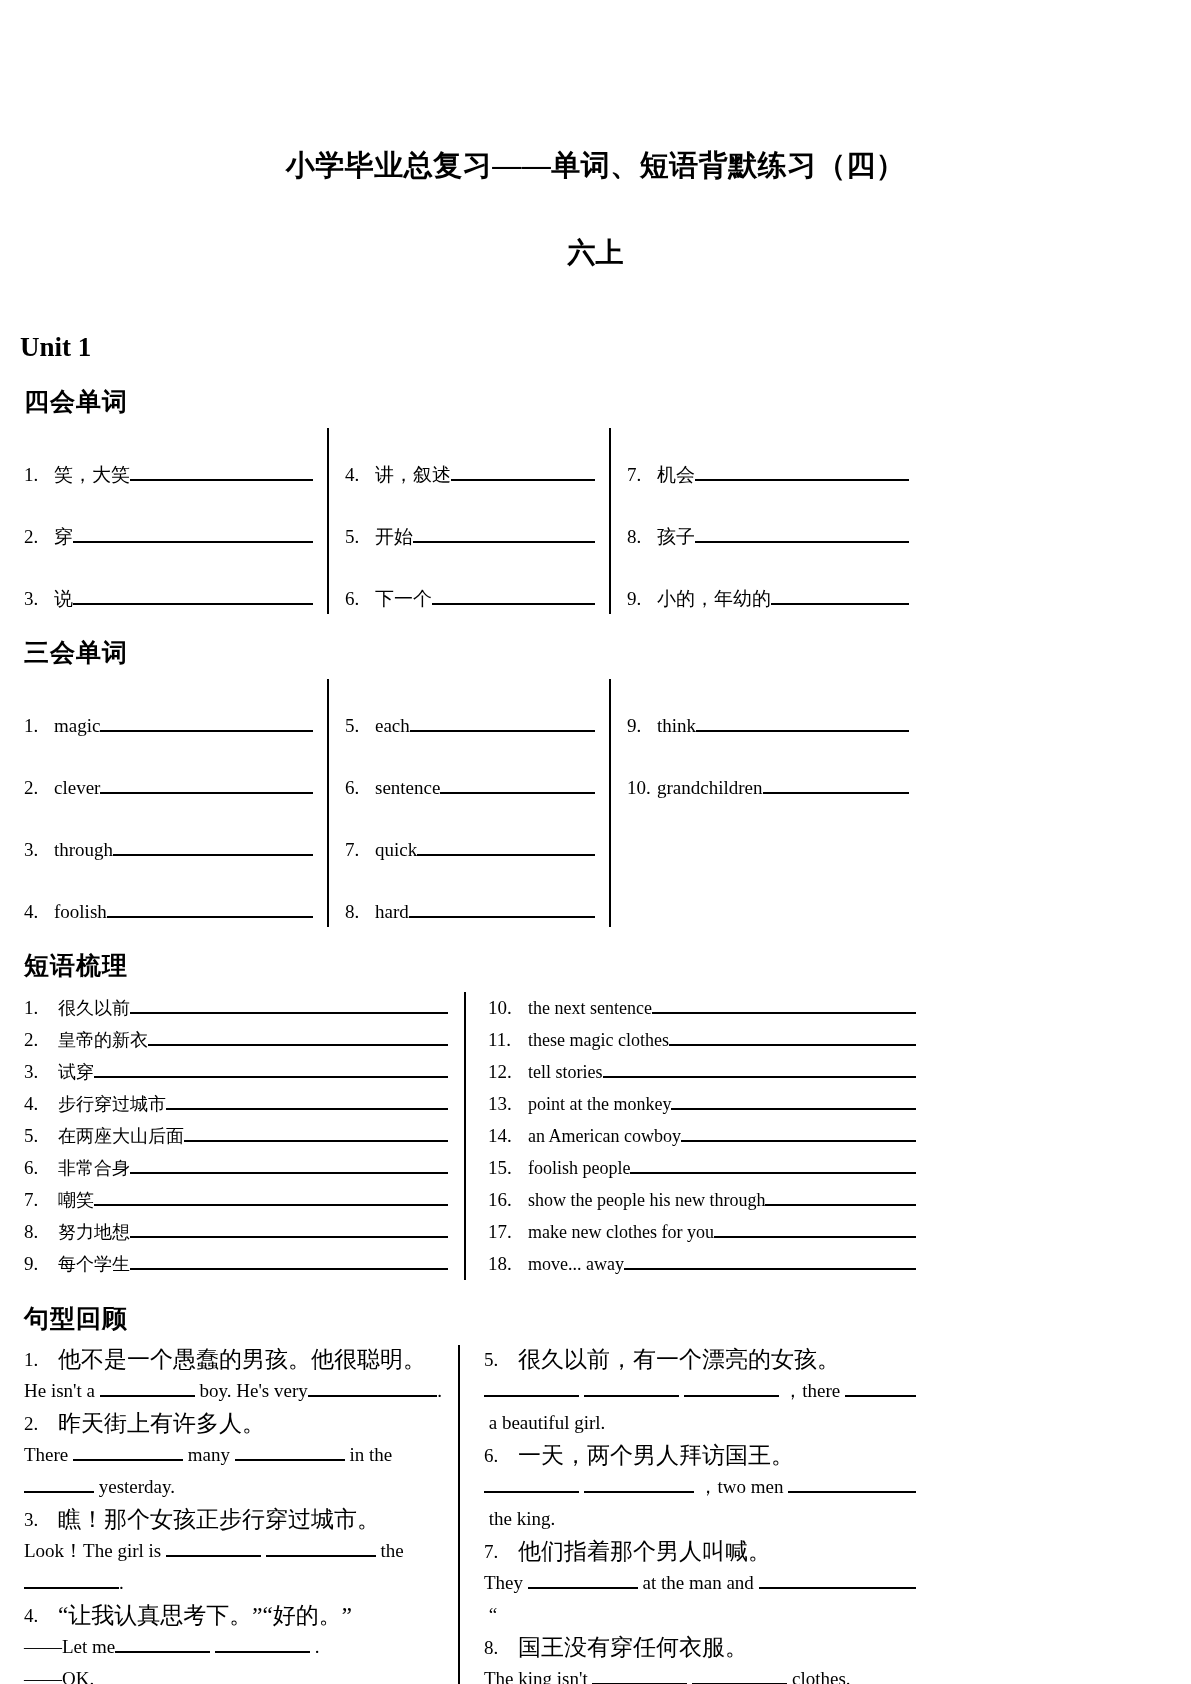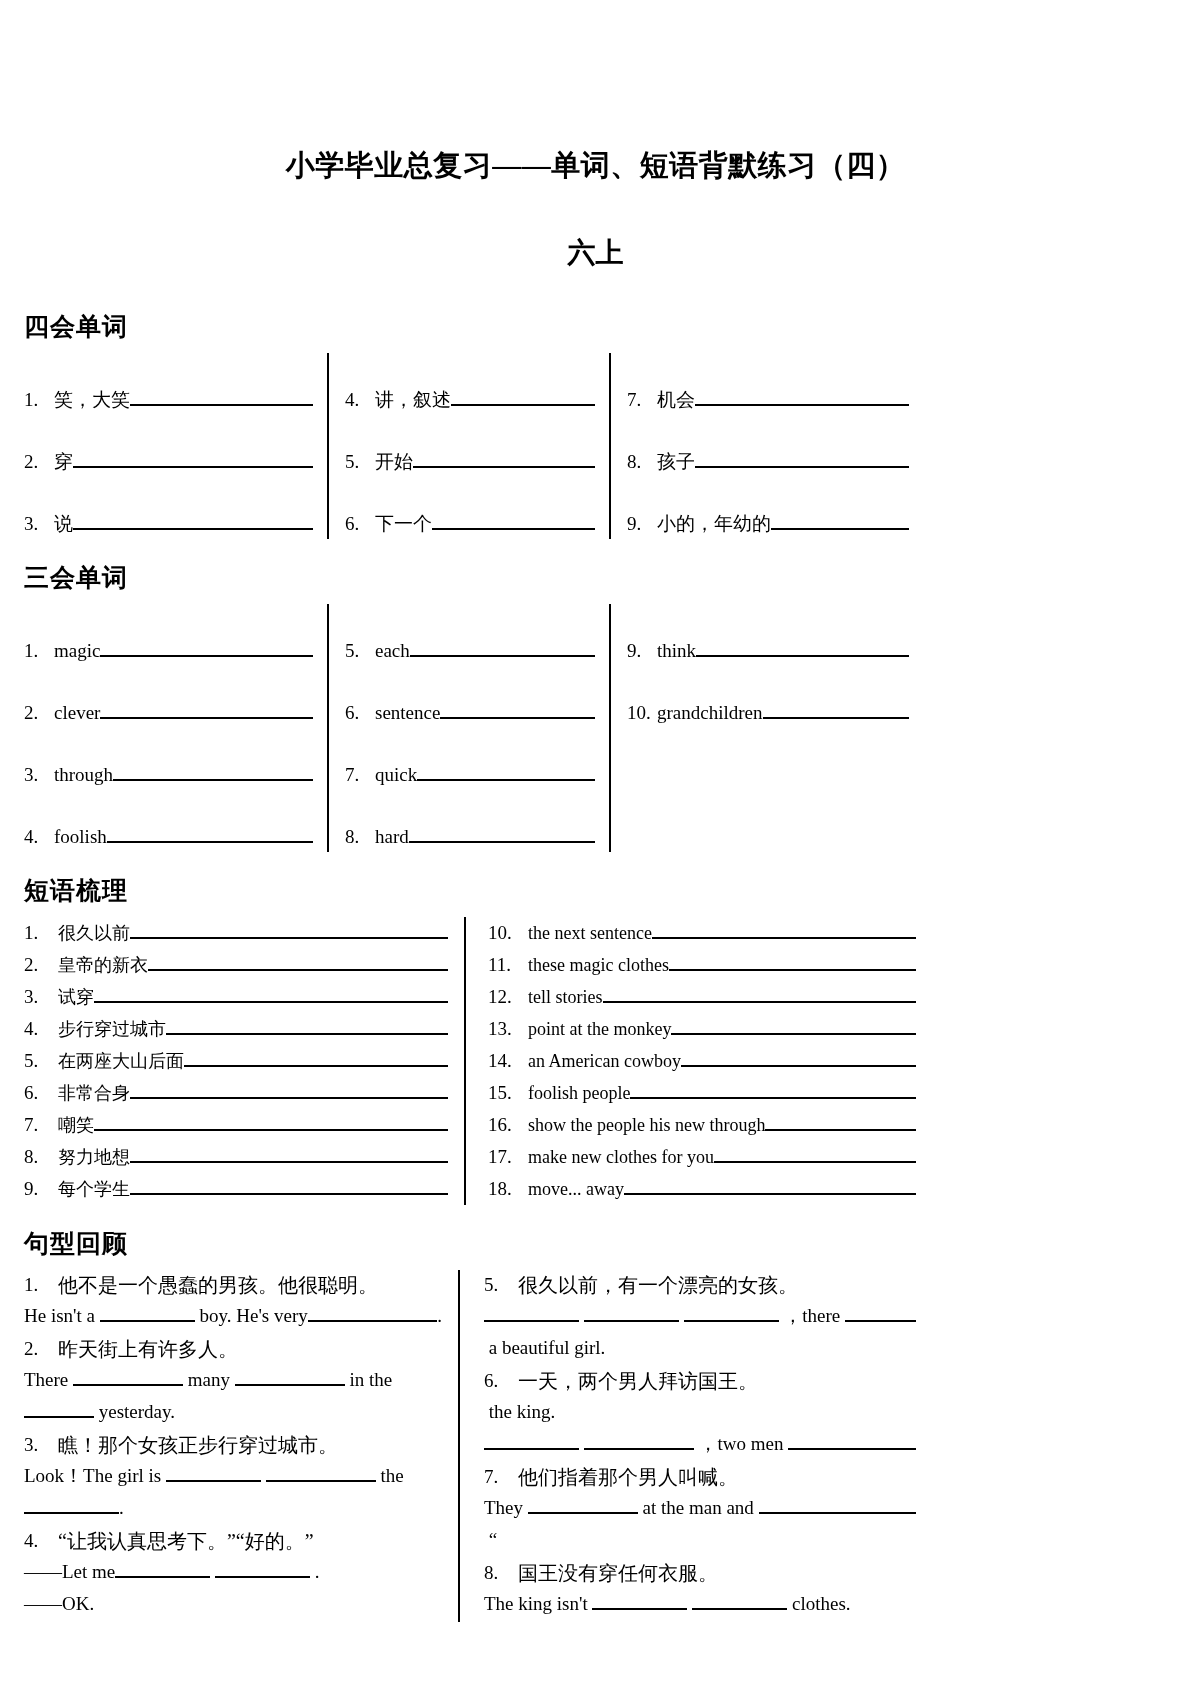--- a/index.html
+++ b/index.html
@@ -130,21 +130,21 @@
   .scol { box-sizing: border-box; }
   .scol.s1 { width: 434px; padding-right: 16px; }
   .scol.s2 { width: 458px; padding-left: 24px; border-left: 2px solid #000; }
   .sitem { margin-bottom: 2px; }
   .scn {
     display: flex;
     font-size: 19px;
     line-height: 30px;
   }
   .scn .snum { width: 34px; flex: 0 0 34px; }
-  .scn .stext { font-size: 20px; text-align: center; }
+  .scn .stext { font-size: 23px; text-align: center; }
   .sen {
     font-size: 19px;
     line-height: 32px;
     display: flex;
     flex-wrap: wrap;
     align-items: baseline;
   }
   .sen .w { white-space: pre; }
   .blank {
     display: inline-block;
@@ -160,20 +160,21 @@
 </head>
 <body>
 
 <div class="page">
 
   <h1 class="doc-title">小学毕业总复习——单词、短语背默练习（四）</h1>
   <h2 class="doc-subtitle">六上</h2>
 
   <div class="content">
 
+    <h3 class="unit-heading">Unit 1</h3>
 
     <h4 class="section-heading">四会单词</h4>
     <div class="grid3">
       <div class="gcol c1">
         <div class="wrow">
           <span class="wnum">1.</span>
           <span class="wlabel cjk">笑，大笑</span>
           <span class="wfill"></span>
         </div>
         <div class="wrow">
@@ -471,29 +472,29 @@
             <span class="w"> a beautiful girl.</span>
           </div>
         </div>
 
         <div class="sitem">
           <div class="scn">
             <span class="snum">6.</span>
             <span class="stext">一天，两个男人拜访国王。</span>
           </div>
           <div class="sen">
-            <span class="w"> the king.</span>
-          </div>
-          <div class="sen">
             <span class="blank b-md"></span>
             <span class="w"> </span>
             <span class="blank b-lg"></span>
             <span class="w"> ，two men </span>
             <span class="blank b-grow"></span>
           </div>
+          <div class="sen">
+            <span class="w"> the king.</span>
+          </div>
         </div>
 
         <div class="sitem">
           <div class="scn">
             <span class="snum">7.</span>
             <span class="stext">他们指着那个男人叫喊。</span>
           </div>
           <div class="sen">
             <span class="w">They </span>
             <span class="blank b-lg"></span>

